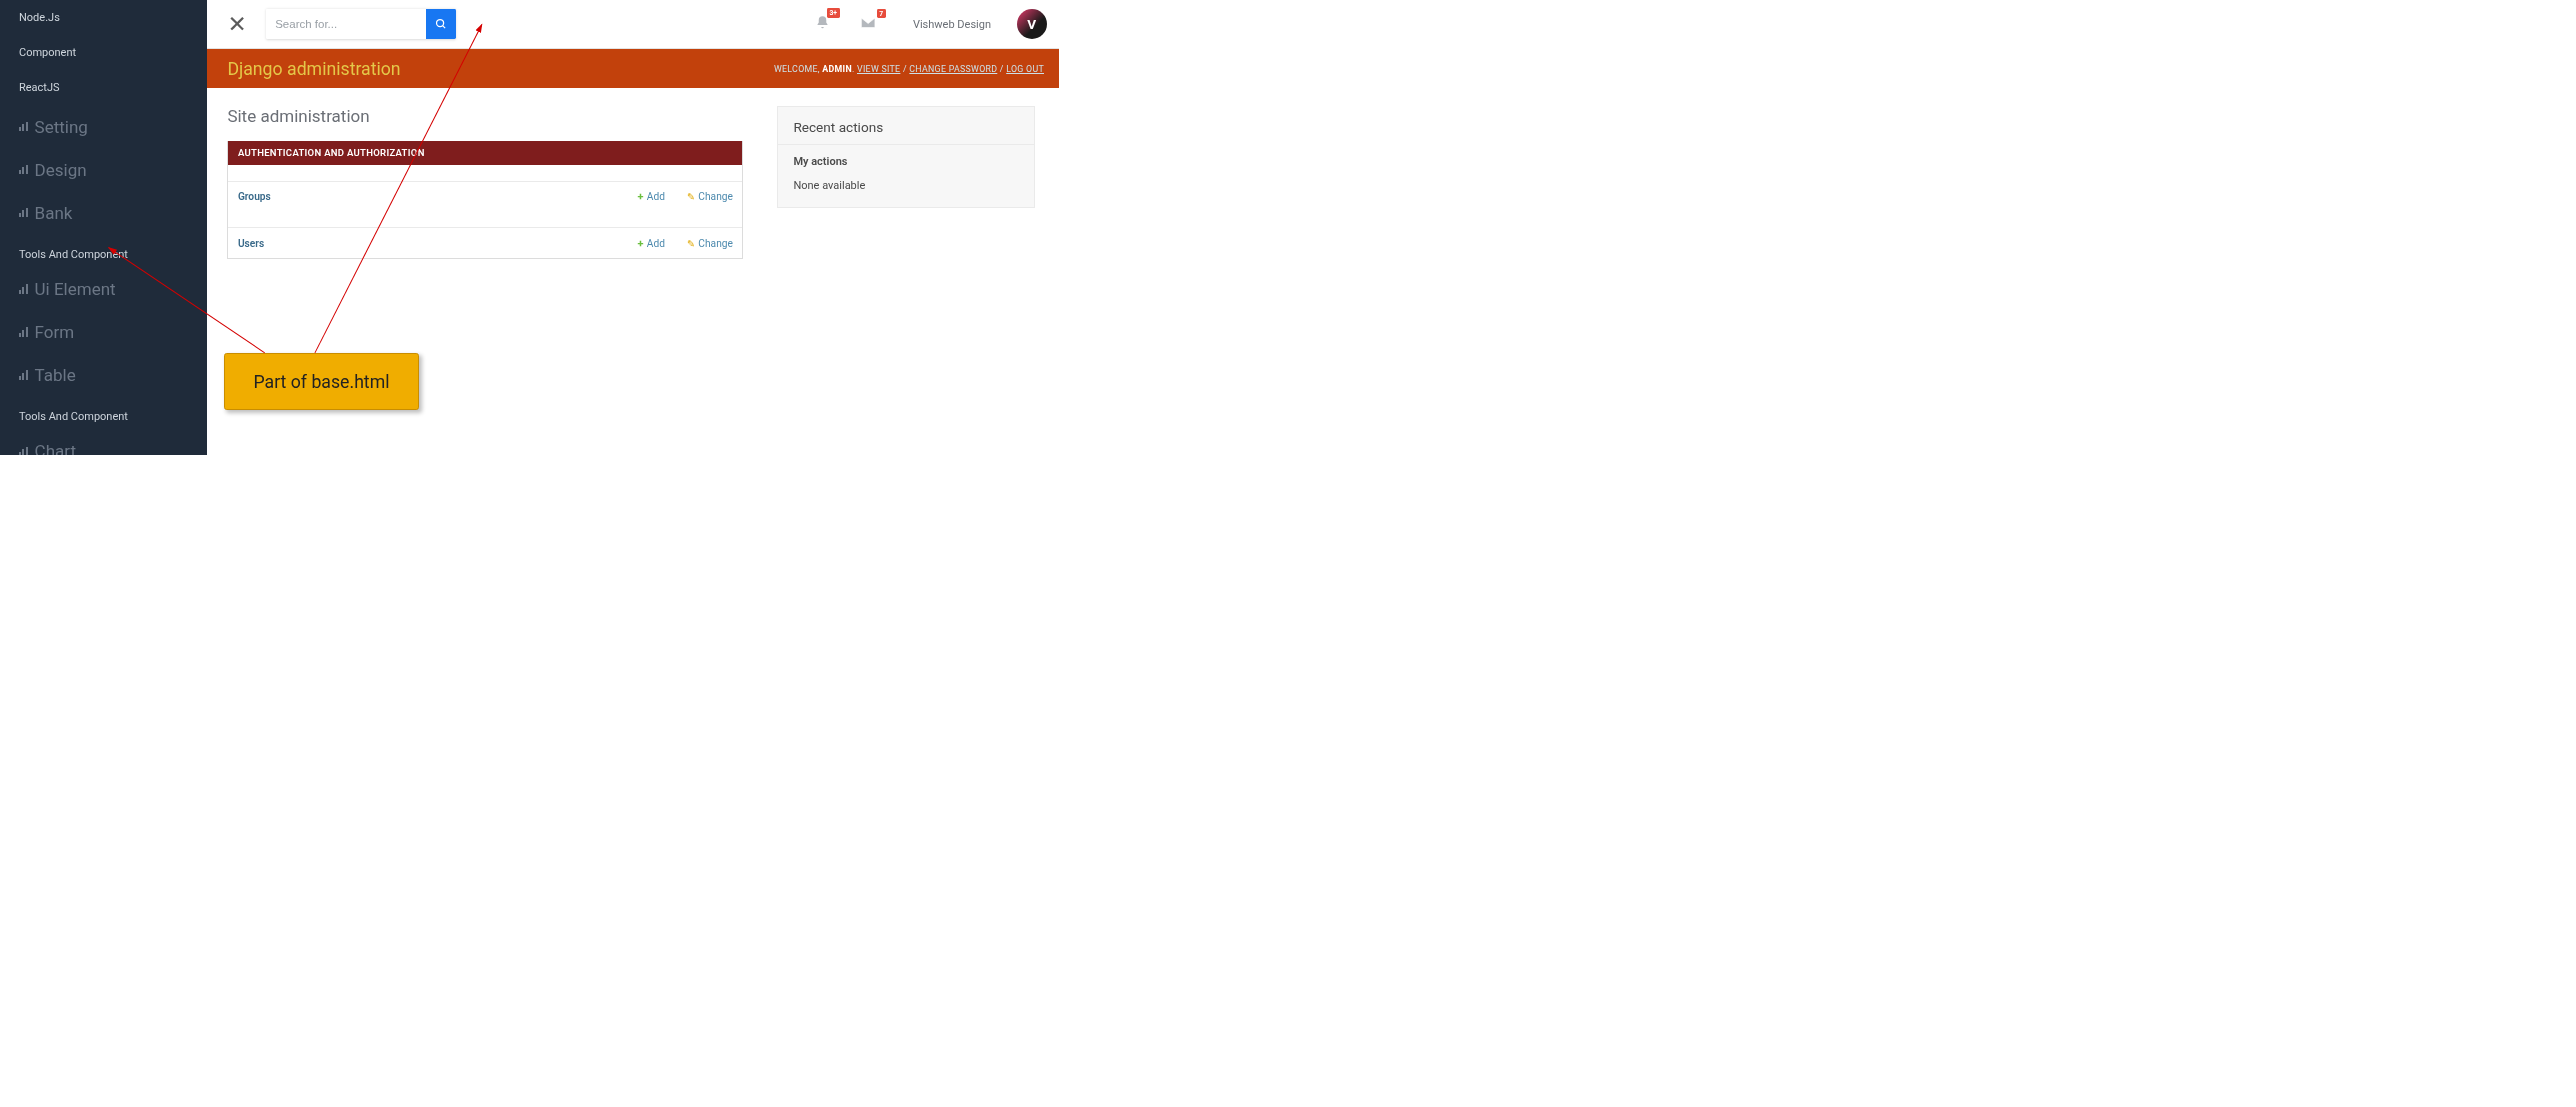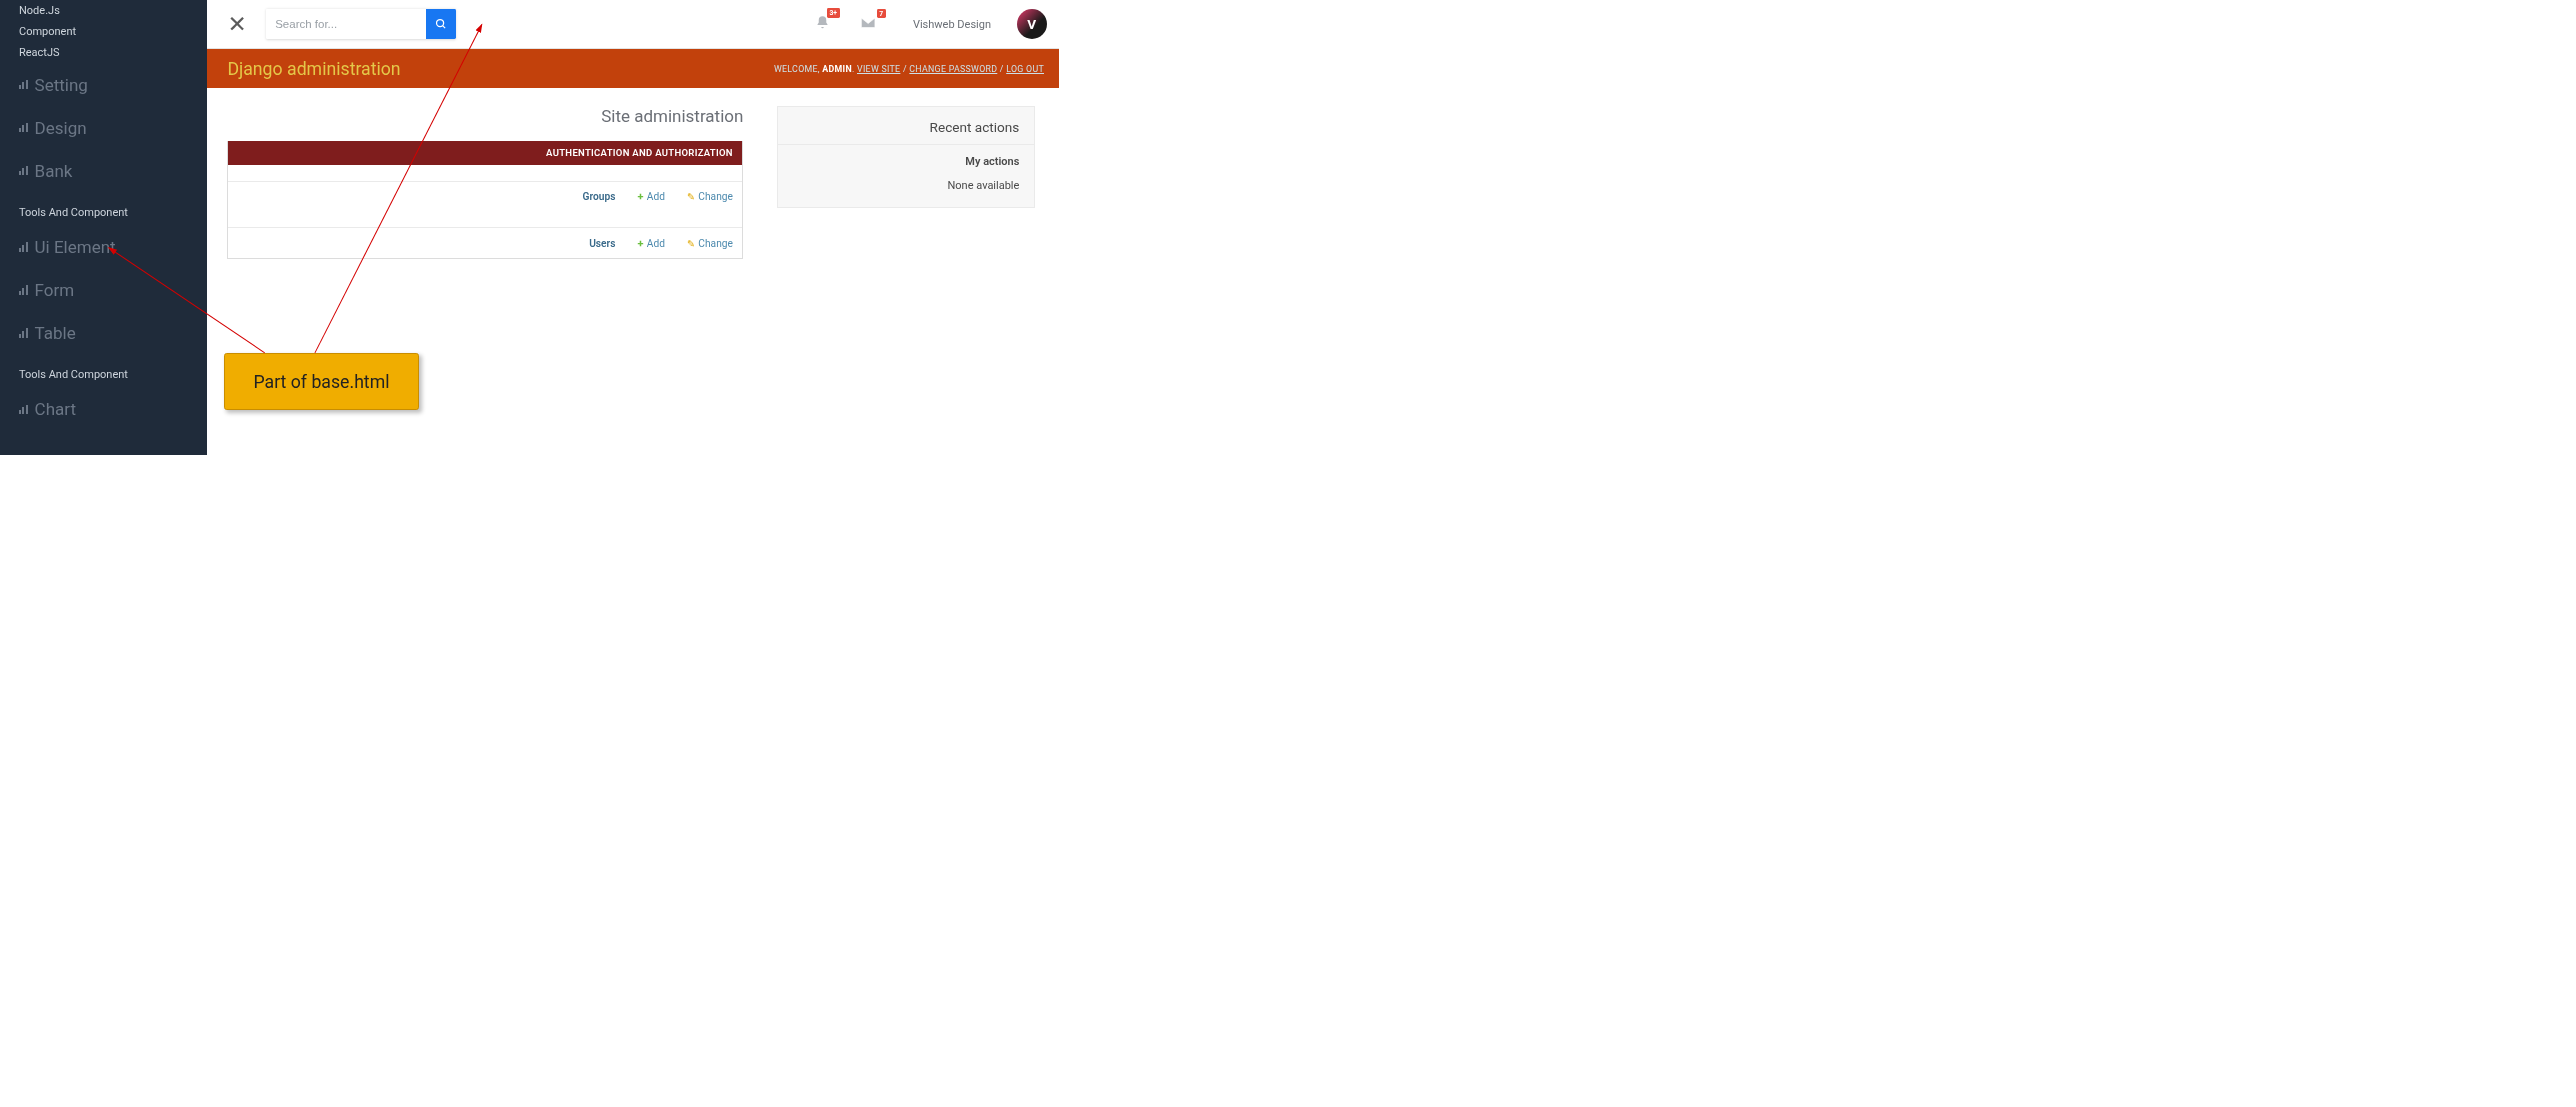--- a/index.html
+++ b/index.html
@@ -16,21 +16,21 @@
     
     .sidebar {
       width: 207px;
       background: #1f2b3a;
       color: #8a96a5;
       padding-top: 0;
       flex-shrink: 0;
       font-size: 11px;
     }
     .sidebar-plain-item {
-      padding: 4px 19px;
+      padding: 11px 19px;
       color: #cfd6dd;
       cursor: pointer;
       font-size: 11px;
     }
     .sidebar-icon-item {
       display: flex;
       align-items: center;
       padding: 11.5px 19px;
       color: #6b7685;
       cursor: pointer;
@@ -130,21 +130,21 @@
     }
     .django-userlinks {
       font-size: 8.8px;
       color: #cde0e7;
       letter-spacing: 0.3px;
     }
     .django-userlinks strong { color: #fff; font-weight: bold; }
     .django-userlinks a { color: #cde0e7; text-decoration: underline; cursor: pointer; }
     
     
-    .content { padding: 17.7px 20.4px; display: flex; gap: 34px; text-align: right; }
+    .content { padding: 17.7px 20.4px; display: flex; gap: 34px; }
     .site-admin-title {
       font-size: 17px;
       font-weight: 400;
       color: #6b6f76;
       margin-bottom: 15px;
     }
     .module-col { width: 516px; }
     .module {
       border: 0.7px solid #dcdcdc;
       border-top: none;

